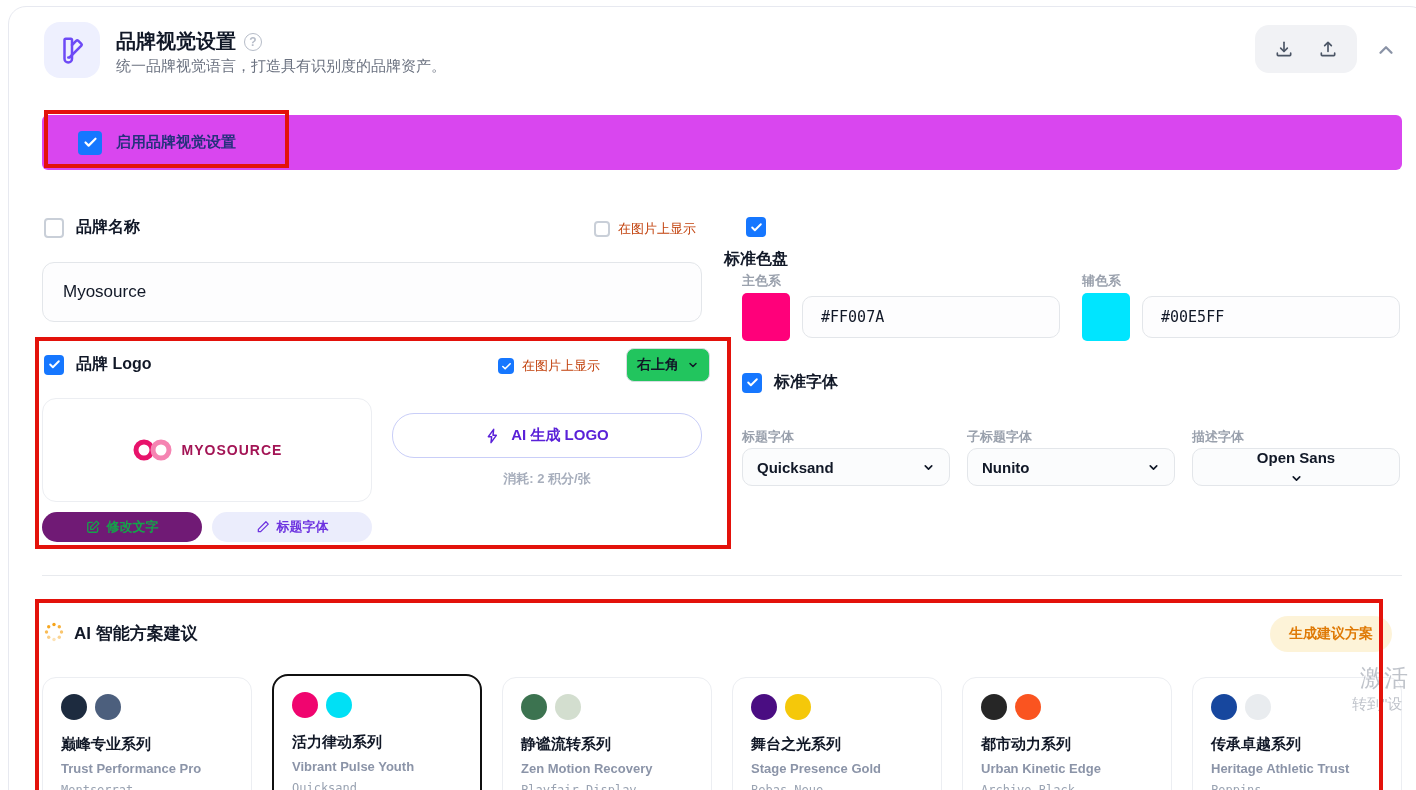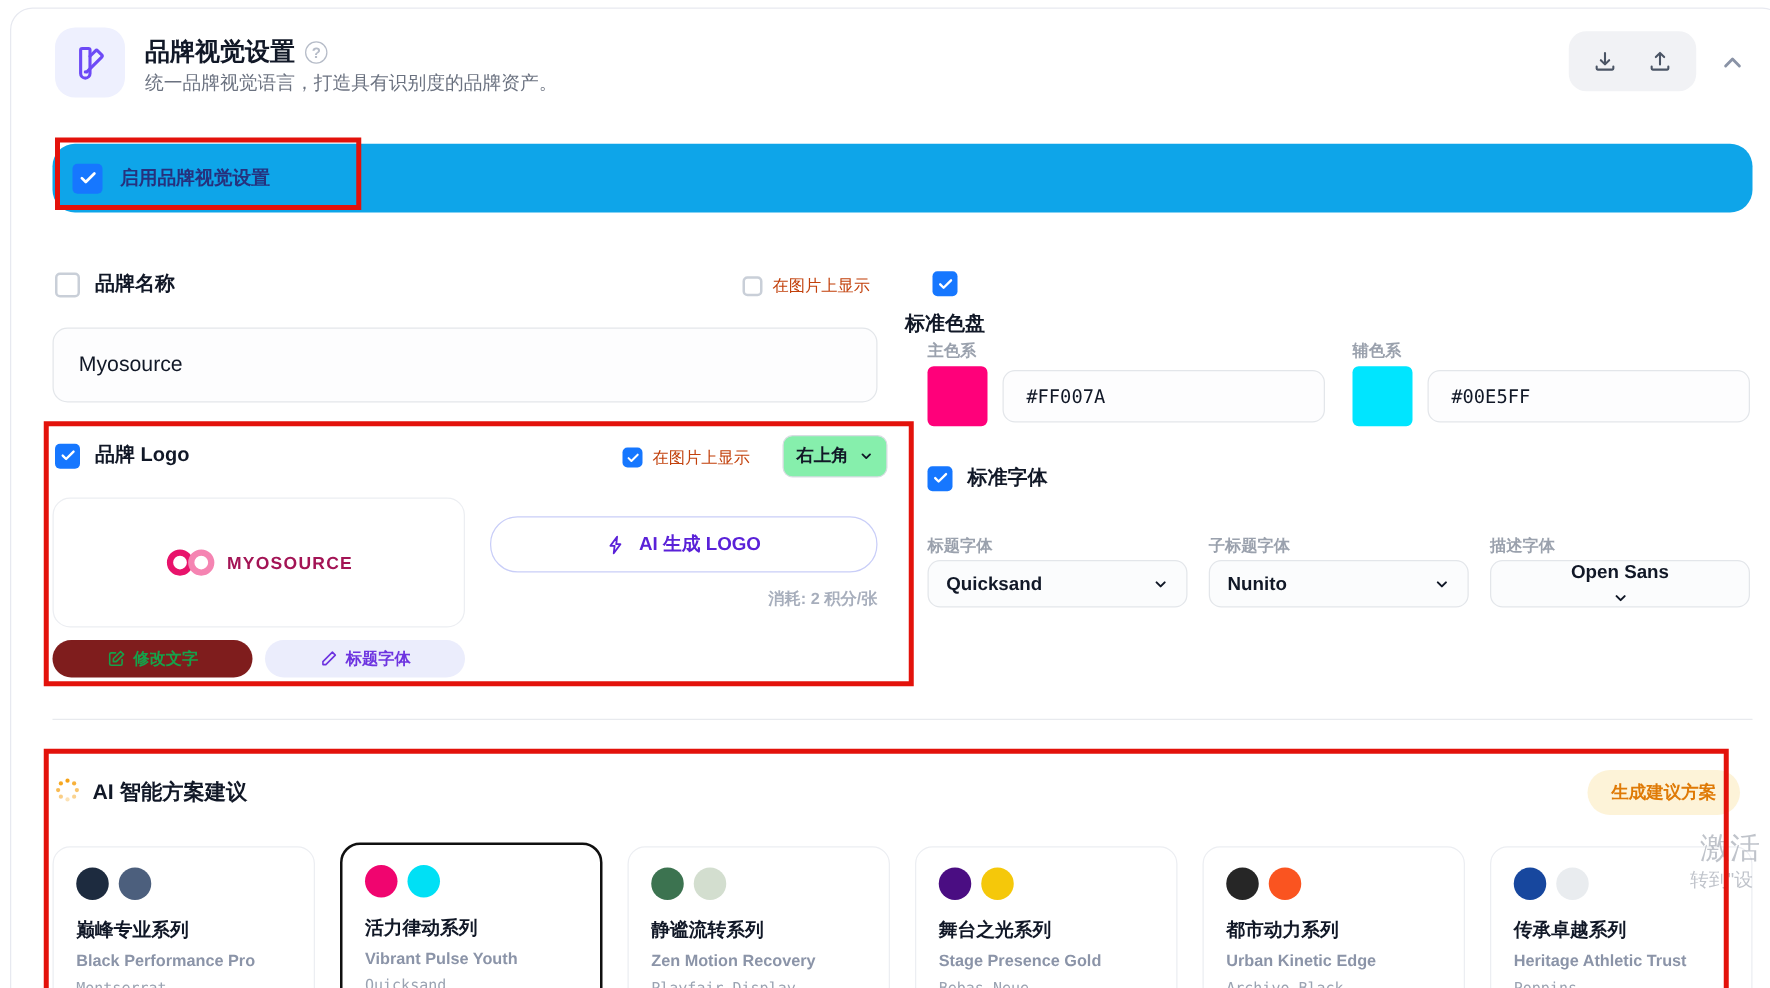--- a/index.html
+++ b/index.html
@@ -15,22 +15,22 @@
   .page-title { left:116px; top:28px; font-size:20px; font-weight:bold; display:flex; align-items:center; gap:8px; }
   .help-badge { width:18px; height:18px; border:1.5px solid #b6bcc8; border-radius:50%;
     color:#b6bcc8; font-size:12px; font-weight:bold; display:inline-flex; align-items:center; justify-content:center; }
   .page-subtitle { left:116px; top:57px; font-size:15px; color:#6b7280;text-align:center; }
   .io-pill { left:1255px; top:25px; width:102px; height:48px; background:#f1f2f5;
     border-radius:14px; display:flex; align-items:center; justify-content:space-evenly; }
   .icon-btn { width:30px; height:30px; display:flex; align-items:center; justify-content:center; cursor:pointer; }
   .collapse-btn { left:1372px; top:36px; width:28px; height:28px; display:flex; align-items:center; justify-content:center; }
 
   
-  .enable-banner { left:42px; top:115px; width:1360px; height:55px; background:#0ea5e9; border-radius:18px;
-    display:flex; align-items:center; padding-left:16px; gap:14px; }
+  .enable-banner { left:42px; top:115px; width:1360px; height:55px; background:#d946ef; border-radius:6px;
+    display:flex; align-items:center; padding-left:36px; gap:14px; }
   .enable-label { font-size:15px; font-weight:bold; color:#26317d; }
 
   
   .cb { display:inline-flex; align-items:center; justify-content:center; border-radius:4px; flex:0 0 auto; }
   .cb-lg { width:24px; height:24px; }
   .cb-md { width:20px; height:20px; }
   .cb-sm { width:16px; height:16px; }
   .cb.on { background:#1677ff; }
   .cb.off { background:#fff; border:2px solid #c9cfd8; }
 
@@ -43,28 +43,28 @@
     font-size:17px; color:#111827; padding:0 20px; outline:none; font-family:inherit; }
   .brand-name-input { left:42px; top:262px; width:660px; height:60px; }
 
   .logo-card { left:42px; top:398px; width:330px; height:104px; background:#fff;
     border:1px solid #eceef2; border-radius:14px; display:flex; align-items:center; justify-content:center; gap:8px; }
   .logo-word { font-size:14px; font-weight:bold; color:#a31455; letter-spacing:1px; }
 
   .ai-logo-btn { left:392px; top:413px; width:310px; height:45px; background:#fff;
     border:1px solid #c9cef8; border-radius:22px; display:flex; align-items:center; justify-content:center; gap:10px;
     font-size:15px; font-weight:bold; color:#5a21d8; cursor:pointer; }
-  .cost-note { left:392px; top:470px; width:310px; text-align:right; font-size:13px; font-weight:bold; color:#a7aebc; }
+  .cost-note { left:392px; top:470px; width:310px; text-align:center; font-size:13px; font-weight:bold; color:#a7aebc; }
 
   .pill-btn { height:30px; border-radius:15px; display:flex; align-items:center; justify-content:center; gap:7px;
     font-size:13px; font-weight:bold; cursor:pointer; }
-  .pill-green { left:42px; top:512px; width:160px; background:#7f1d1d; color:#15a24a; }
+  .pill-green { left:42px; top:512px; width:160px; background:#701a75; color:#15a24a; }
   .pill-purple { left:212px; top:512px; width:160px; background:#ebedfc; color:#6d33e0; }
 
-  .mini-select { height:34px; background:#86efac; border:1px solid #d8dce2; border-radius:8px;
+  .mini-select { height:34px; background:#22c55e; border:1px solid #d8dce2; border-radius:8px;
     display:flex; align-items:center; gap:8px; padding:0 10px; font-size:14px; font-weight:bold; cursor:pointer;font-family:Liberation Mono, monospace; }
 
   
   .field-label { font-size:13px; color:#9aa1ad; font-weight:bold; }
   .swatch { width:48px; height:48px; border-radius:5px; }
   .hex-input { width:258px; height:42px; border:1px solid #e3e6ea; border-radius:10px; background:#fdfdfe;
     font-family:"DejaVu Sans Mono","Liberation Mono",monospace; font-size:15px; color:#111827; padding:0 18px; outline:none; }
   .font-select { width:208px; height:38px; background:#fbfcfd; border:1px solid #e3e6ea; border-radius:10px;
     display:flex; align-items:center; justify-content:space-between; padding:0 14px;
     font-size:15px; font-weight:bold; color:#111827; cursor:pointer; }
@@ -275,21 +275,21 @@
 <div class="abs ai-title">AI 智能方案建议</div>
 <div class="abs generate-btn">生成建议方案</div>
 
 <div class="abs cards">
   <div class="scheme-card">
     <div class="dots">
       <span class="dot" style="background-color: rgb(29, 43, 63);"></span>
       <span class="dot" style="background-color: rgb(76, 95, 125);"></span>
     </div>
     <div class="card-title">巅峰专业系列</div>
-    <div class="card-sub">Black Performance Pro</div>
+    <div class="card-sub">Trust Performance Pro</div>
     <div class="card-font">Montserrat</div>
   </div>
   <div class="scheme-card selected">
     <div class="dots">
       <span class="dot" style="background-color: rgb(240, 5, 111);"></span>
       <span class="dot" style="background-color: rgb(0, 224, 245);"></span>
     </div>
     <div class="card-title">活力律动系列</div>
     <div class="card-sub">Vibrant Pulse Youth</div>
     <div class="card-font">Quicksand</div>

